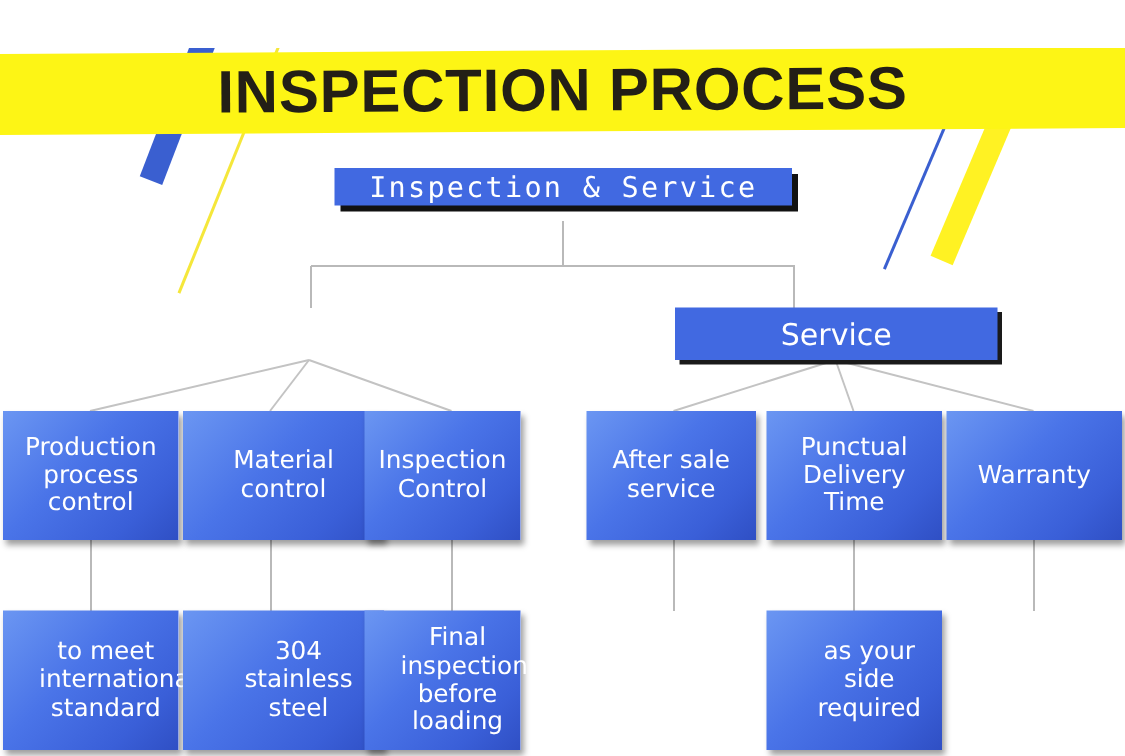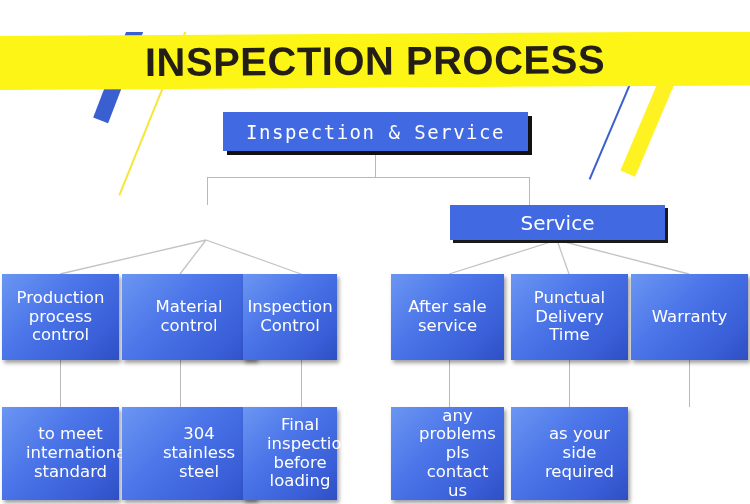--- a/index.html
+++ b/index.html
@@ -109,21 +109,21 @@
     text-align: center;
     color: #ffffff;
     font-family: "DejaVu Sans", sans-serif;
   }
 
   
   #node-root {
     left: 223px;
     top: 80px;
     width: 305px;
-    height: 39px;
+    height: 25px;
     background: #4169e1;
     box-shadow: 4px 4px 0 0 #111111;
     font-family: "DejaVu Sans Mono", monospace;
     font-size: 19px;
     letter-spacing: 1.5px;
     white-space: nowrap;
   }
 
   
   .node-l2 {
@@ -143,21 +143,21 @@
     box-shadow: 2px 3px 4px rgba(0,0,0,0.38);
     font-size: 16.5px;
     line-height: 1.14;
     padding: 2px 4px;
   }
   .node-l3 { top: 242px; height: 86px; justify-content: center; }
   .node-l4 { top: 375px; height: 93px; padding-left: 24px; }
 
   .col-1 { left: 2px;   width: 117px; }
   .col-2 { left: 122px; width: 134px; }
-  .col-3 { left: 243px; width: 94px; }
+  .col-3 { left: 243px; width: 104px; }
   .col-4 { left: 391px; width: 113px; }
   .col-5 { left: 511px; width: 117px; }
   .col-6 { left: 631px; width: 117px; }
 
   .node-label {
     display: block;
     width: 100%;
     white-space: pre-line;
   }
 </style>
@@ -247,23 +247,18 @@
     <span class="node-label">304
 stainless
 steel</span>
   </div>
   <div class="node node-l4 col-3">
     <span class="node-label">Final
 inspection
 before
 loading</span>
   </div>
-  <div class="node node-l4 col-4">
-    <span class="node-label">any problems
-pls
-contact us</span>
-  </div>
   <div class="node node-l4 col-5">
     <span class="node-label">as your side
 required</span>
   </div>
 
 </div>
 
 </body></html>

